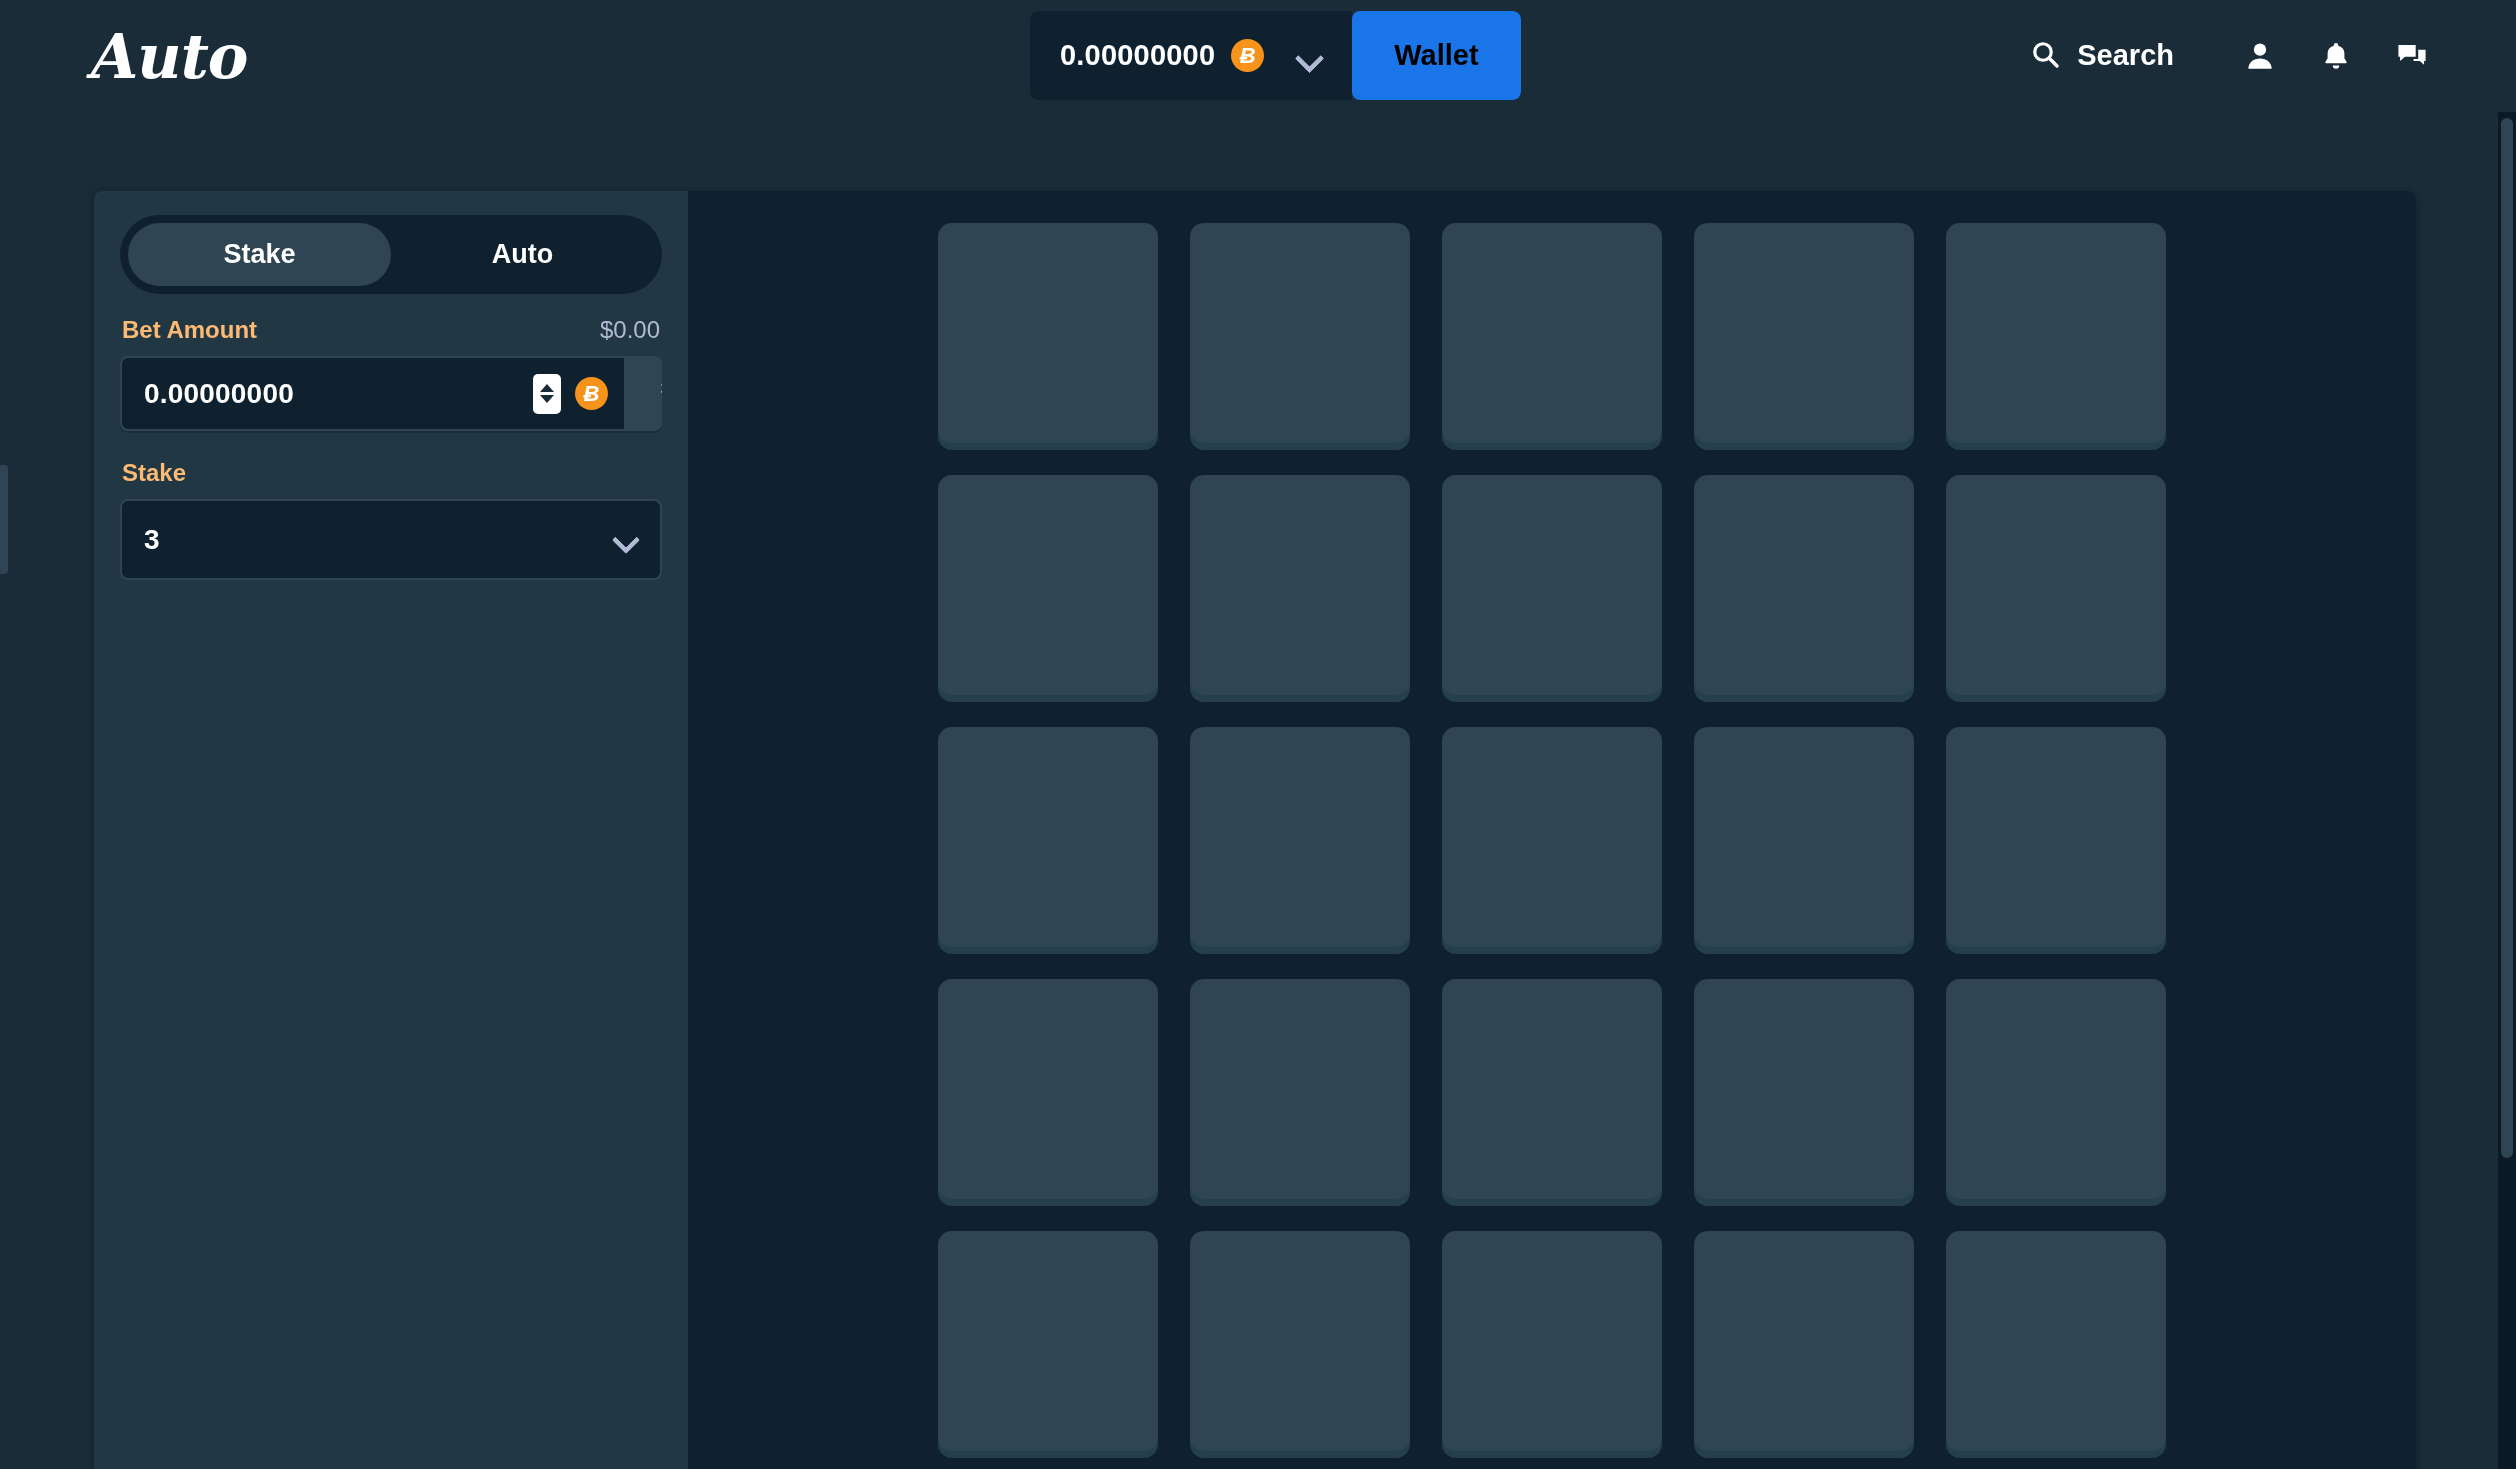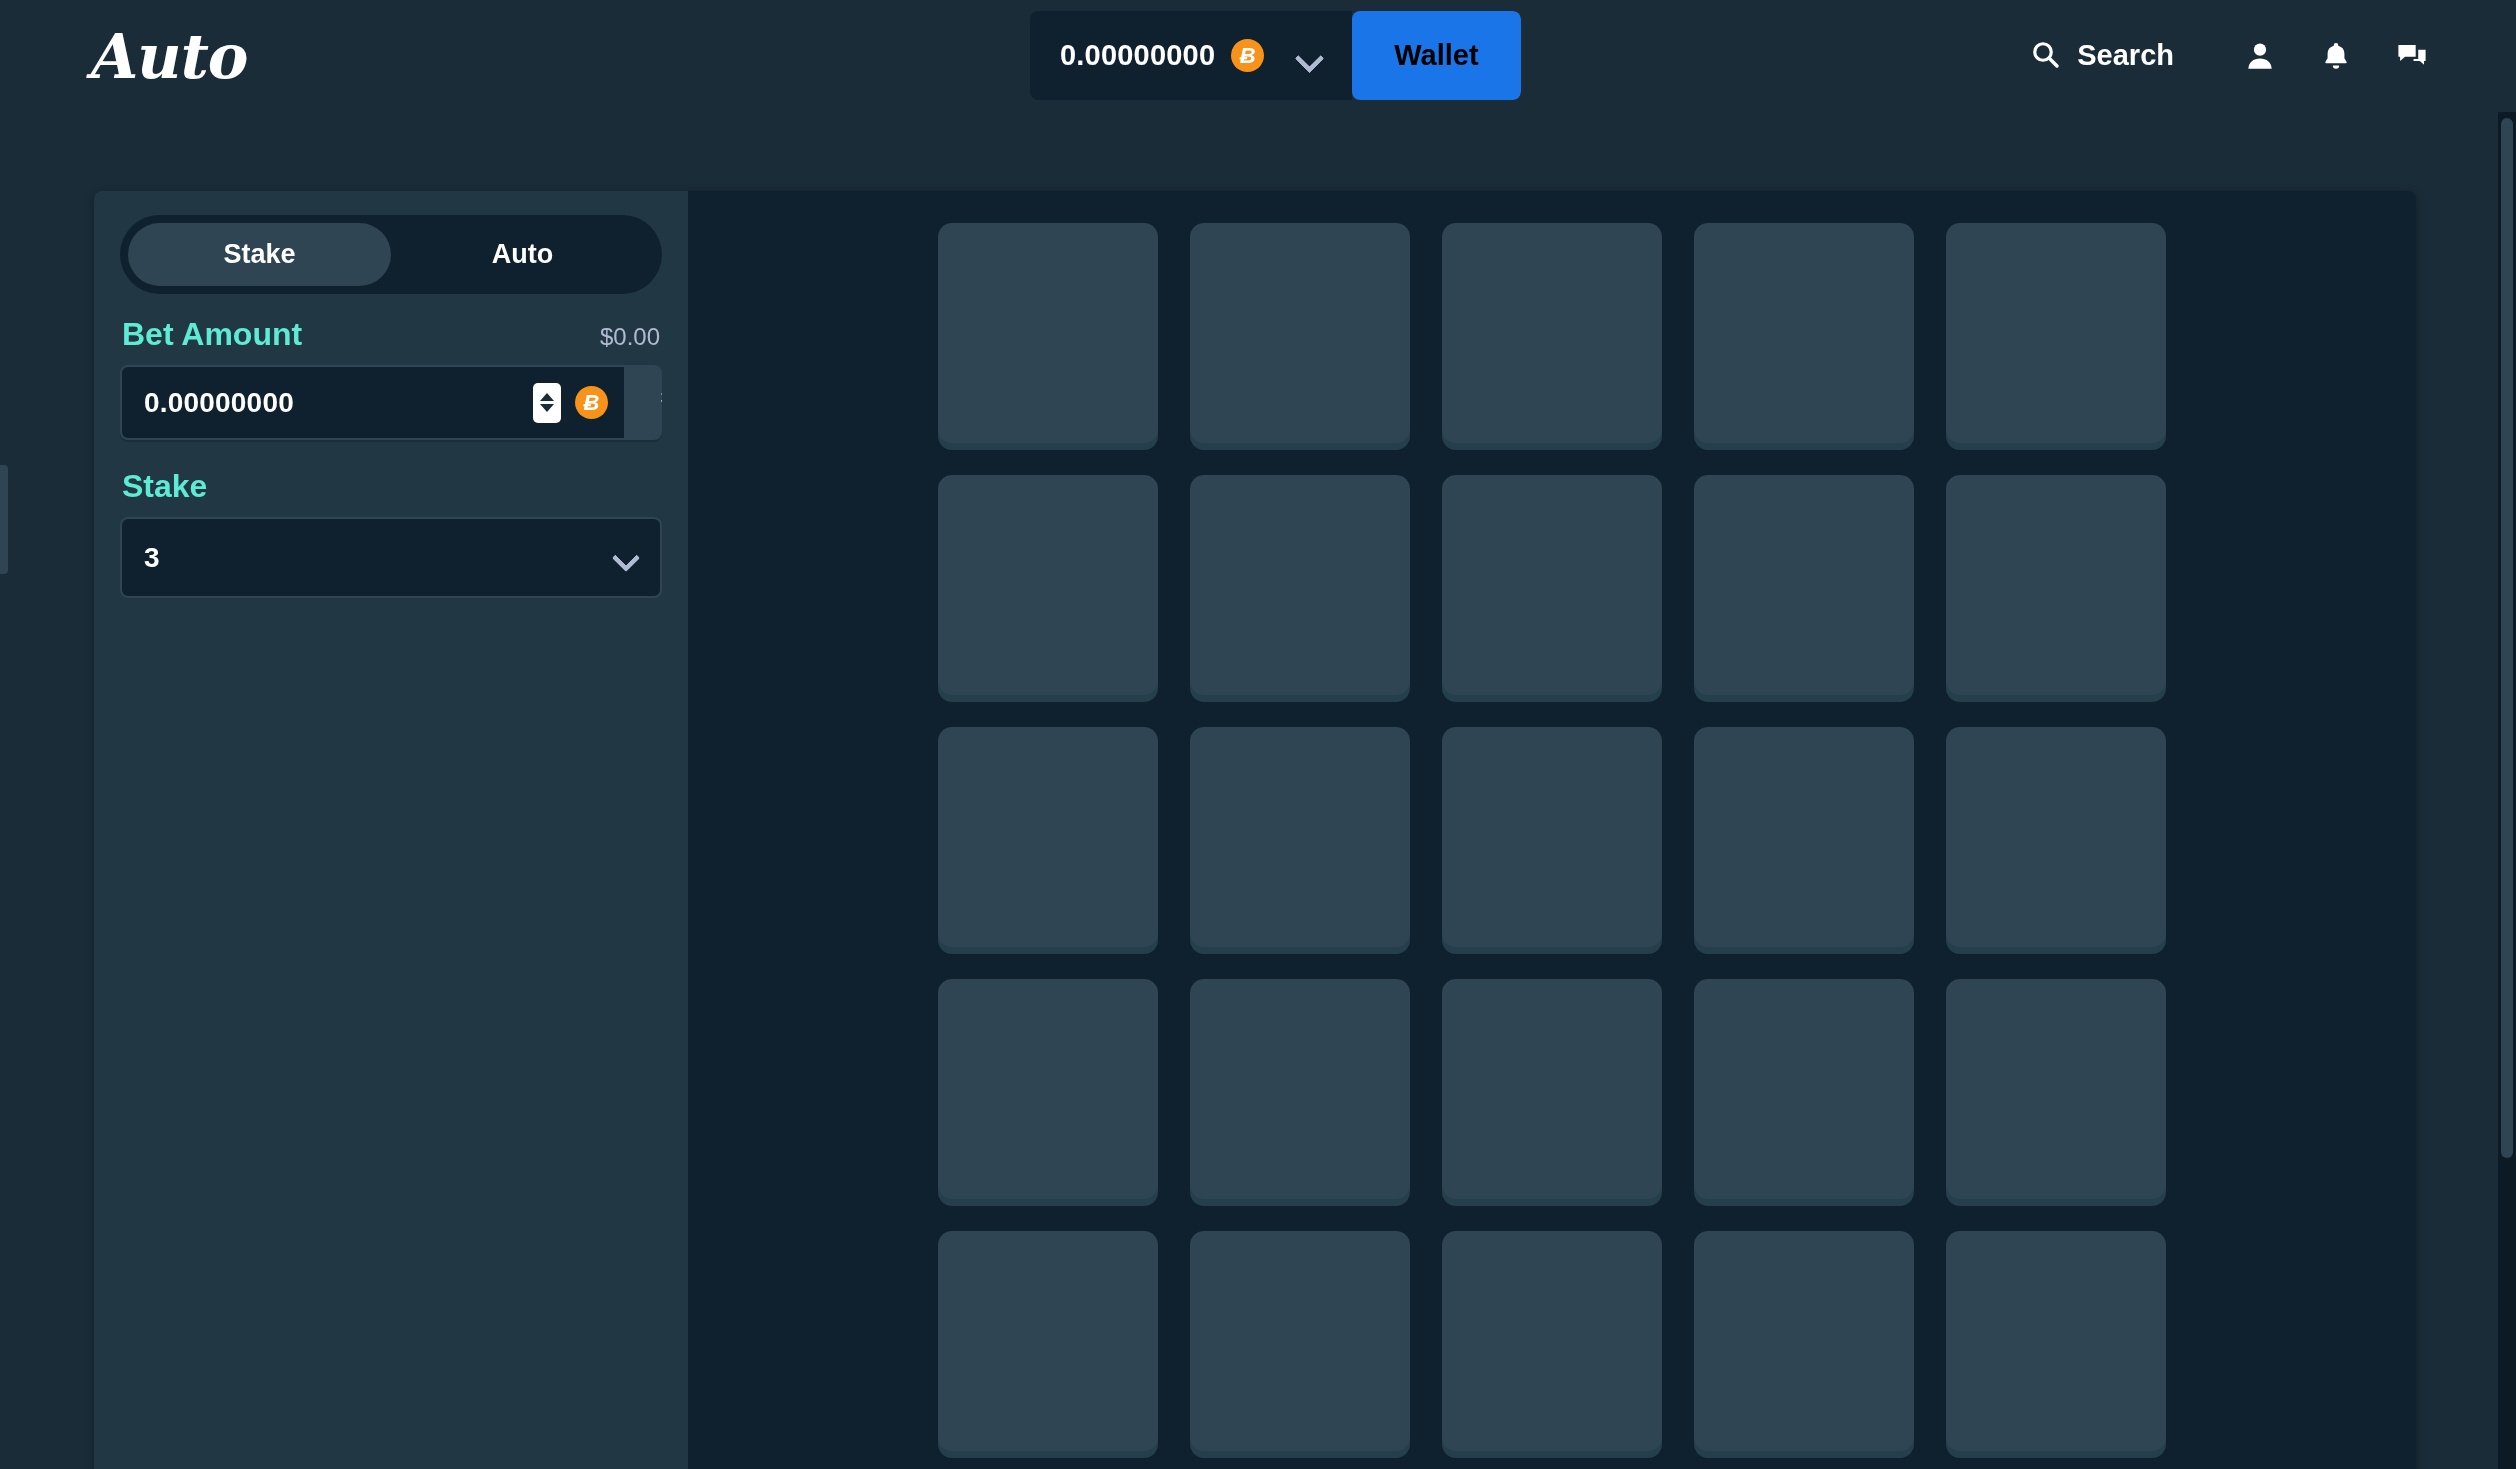--- a/index.html
+++ b/index.html
@@ -211,23 +211,23 @@
   .mode-btn.active { background: #2F4553; }
 
   .field-label-row {
     display: flex;
     justify-content: space-between;
     align-items: baseline;
     margin-bottom: 12px;
     padding: 0 2px;
   }
   .field-label {
-    font-size: 32px;
-    font-weight: 700;
-    color: #5eead4;
+    font-size: 24px;
+    font-weight: 700;
+    color: #fdba74;
   }
   .field-value {
     font-size: 24px;
     font-weight: 400;
     color: #B1BAD3;
   }
 
   .amount-row {
     display: flex;
     height: 75px;

